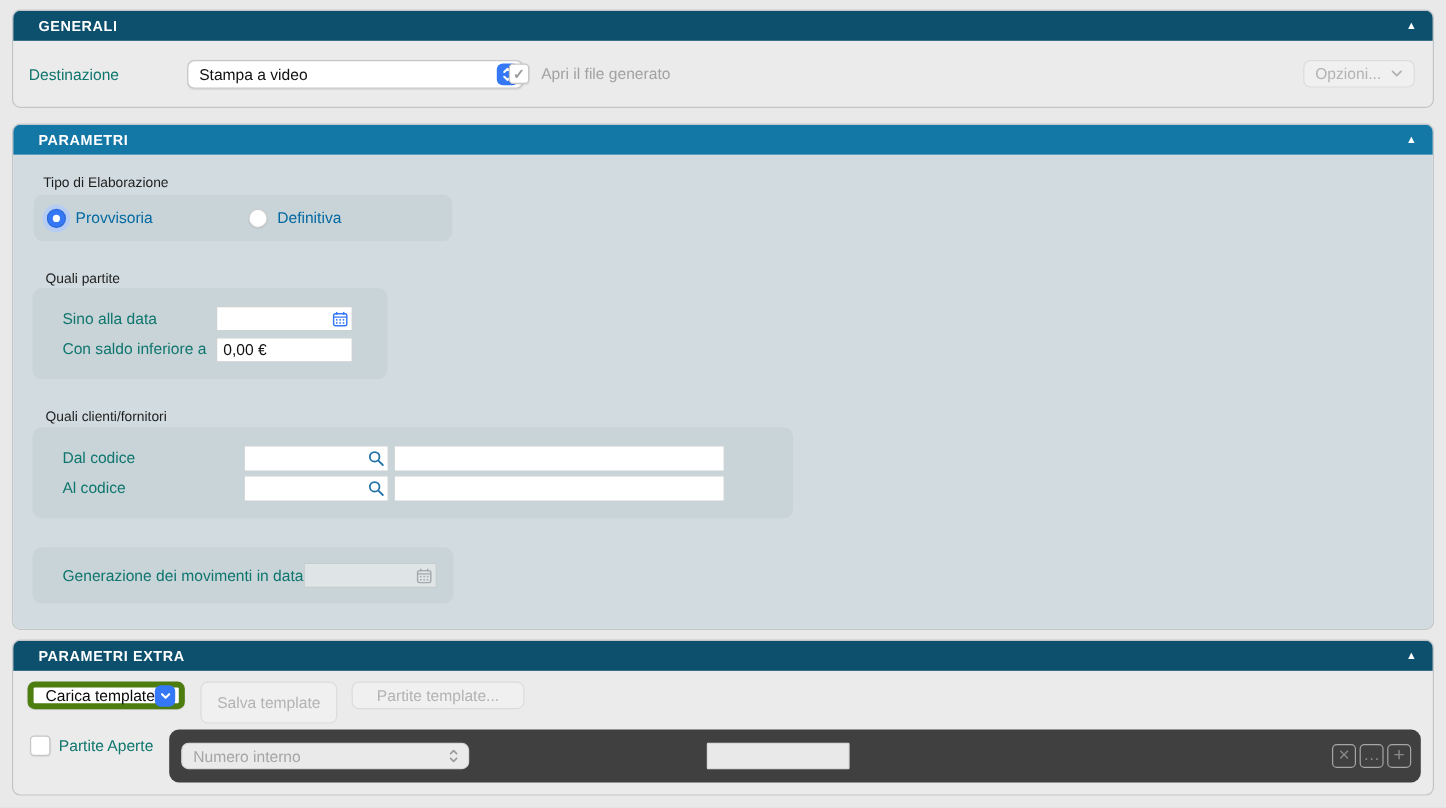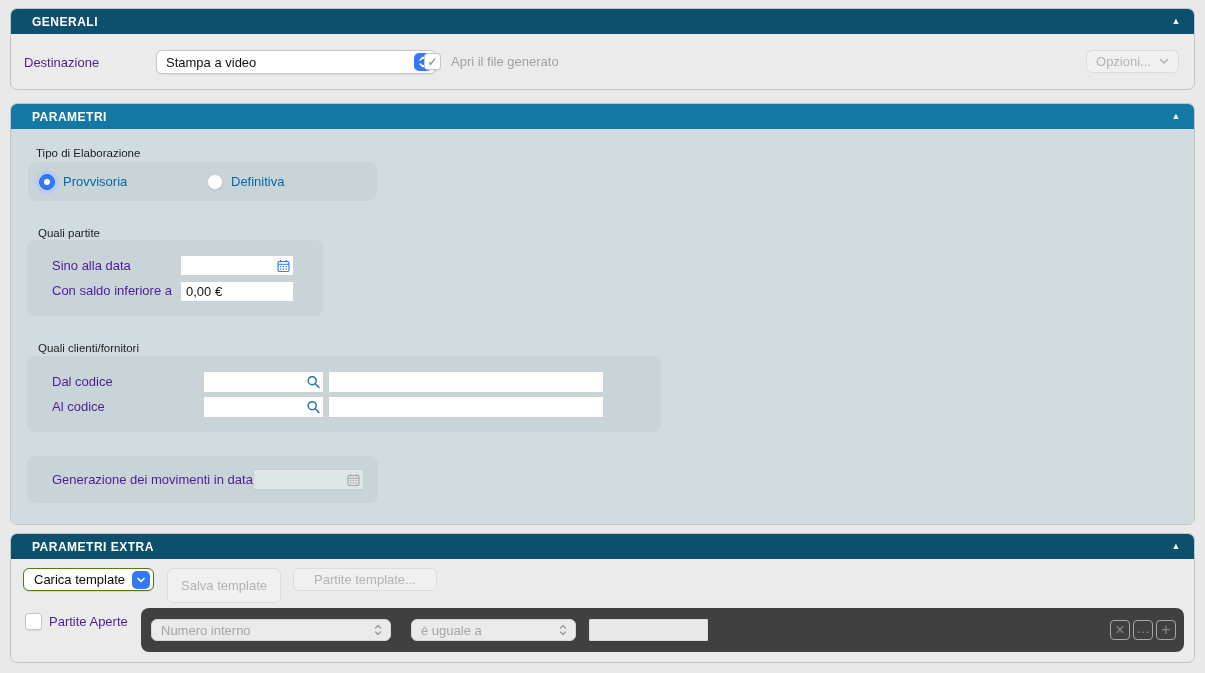--- a/index.html
+++ b/index.html
@@ -9,21 +9,21 @@
   .panel { position:absolute; left:10px; width:1185px; background:#ebebeb;
            border:1px solid #c2c5c7; border-radius:7px; overflow:hidden; }
   .panel-header { height:25px; background:#0d506e; display:flex; align-items:center;
                   color:#fff; font-size:12px; font-weight:bold; letter-spacing:.5px;
                   padding:0 13px 0 21px;text-align:right; }
   .panel--active .panel-header { background:#1478a7; }
   .ph-spacer { flex:1; }
   .collapse { font-size:9px; color:#fff; line-height:1; }
   .panel-body { position:relative; width:100%; }
 
-  .lbl { position:absolute; font-size:13px; color:#4c1d95; line-height:16px; white-space:nowrap; }
+  .lbl { position:absolute; font-size:13px; color:#0f766e; line-height:16px; white-space:nowrap; }
   .lbl-dis { color:#a2a2a2; }
   .mini { position:absolute; font-size:11.5px; color:#1d1d1d; line-height:14px; white-space:nowrap; }
 
   .group { position:absolute; background:#c9d4d9; border-radius:8px; }
 
   .fld { position:absolute; background:#fff; border:1px solid #ccd1d4; border-radius:1px;
          font-size:13px; color:#111; padding:0 5px; outline:none;
          font-family:"Liberation Sans", sans-serif; }
   .fld-wrap { position:absolute; }
   .fld-wrap .fld { position:absolute; left:0; top:0; width:100%; height:100%; }
@@ -51,21 +51,21 @@
   .radio.checked { background:#3478f6; border-color:#2e6ada;
                    box-shadow:0 0 0 3.5px #b5cdf2; }
   .radio .dot { width:6px; height:6px; border-radius:50%; background:#fff; display:none; }
   .radio.checked .dot { display:block; }
   .radio-lbl { font-size:13px; color:#0369a1; }
 
   .btn { position:absolute; border-radius:6px; display:flex; align-items:center;
          font-size:13px; white-space:nowrap; }
   .btn-ghost { background:#f0f0f0; border:1px solid #dcdcdc; color:#b3b3b3;
                justify-content:center; gap:8px; }
-  .btn-white { background:#fff; border:1px solid #4d7c0f; color:#0a0a0a;
+  .btn-white { background:#fff; border:5px solid #4d7c0f; color:#0a0a0a;
                box-shadow:0 .5px 1px rgba(0,0,0,.1); padding-left:10px; }
   .btn-white .select-badge { margin-left:auto; }
 
   .filterbox { position:absolute; background:#404040; border-radius:8px; }
   .sq-group { position:absolute; right:8px; top:50%; transform:translateY(-50%);
               display:flex; gap:3px; }
   .btn-sq { width:20px; height:20px; border:1px solid #a6a6a6; border-radius:4px;
             color:#8a8a8a; display:flex; align-items:center; justify-content:center;
             background:transparent; font-size:14px; line-height:1; }
 </style>
@@ -233,29 +233,20 @@
     <div class="filterbox" style="left:130px; top:49px; width:1043px; height:44px;">
       <div class="select select-dis" style="left:10px; top:11px; width:240px; height:22px;">
         <span class="select-val">Numero interno</span>
         <span class="select-badge">
           <svg width="10" height="14" viewBox="0 0 10 14">
             <path d="M2.5 5 L5 2.6 L7.5 5" fill="none" stroke="#9a9a9a" stroke-width="1.4" stroke-linecap="round" stroke-linejoin="round"></path>
             <path d="M2.5 9 L5 11.4 L7.5 9" fill="none" stroke="#9a9a9a" stroke-width="1.4" stroke-linecap="round" stroke-linejoin="round"></path>
           </svg>
         </span>
       </div>
-      <div class="select select-dis" style="left:270px; top:11px; width:165px; height:22px;">
-        <span class="select-val">è uguale a</span>
-        <span class="select-badge">
-          <svg width="10" height="14" viewBox="0 0 10 14">
-            <path d="M2.5 5 L5 2.6 L7.5 5" fill="none" stroke="#9a9a9a" stroke-width="1.4" stroke-linecap="round" stroke-linejoin="round"></path>
-            <path d="M2.5 9 L5 11.4 L7.5 9" fill="none" stroke="#9a9a9a" stroke-width="1.4" stroke-linecap="round" stroke-linejoin="round"></path>
-          </svg>
-        </span>
-      </div>
       <input class="fld" style="left: 448px; top: 11px; width: 119px; height: 22px; background: rgb(233, 233, 233); border-color: rgb(218, 218, 218);" value="">
       <div class="sq-group">
         <div class="btn-sq">
           <span style="font-size:16px;">×</span>
         </div>
         <div class="btn-sq">
           <span style="margin-top:-5px;">…</span>
         </div>
         <div class="btn-sq">
           <span style="font-size:16px;">+</span>

